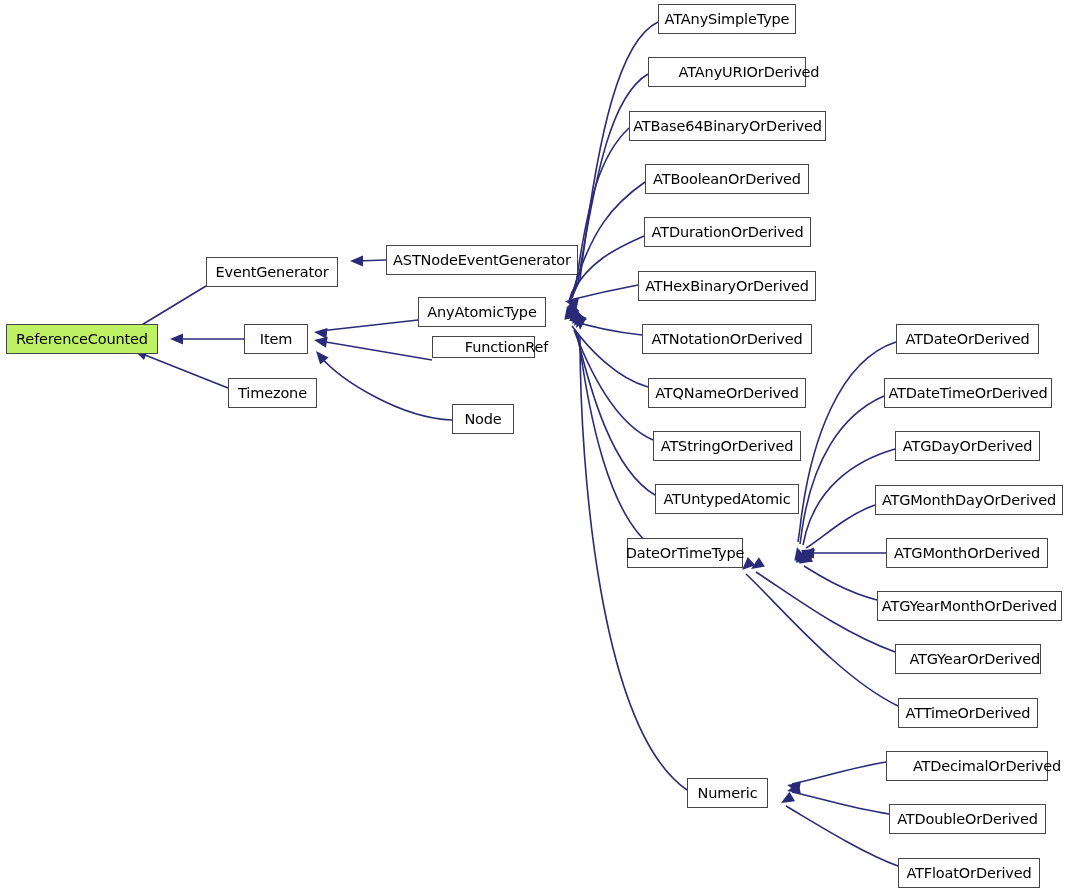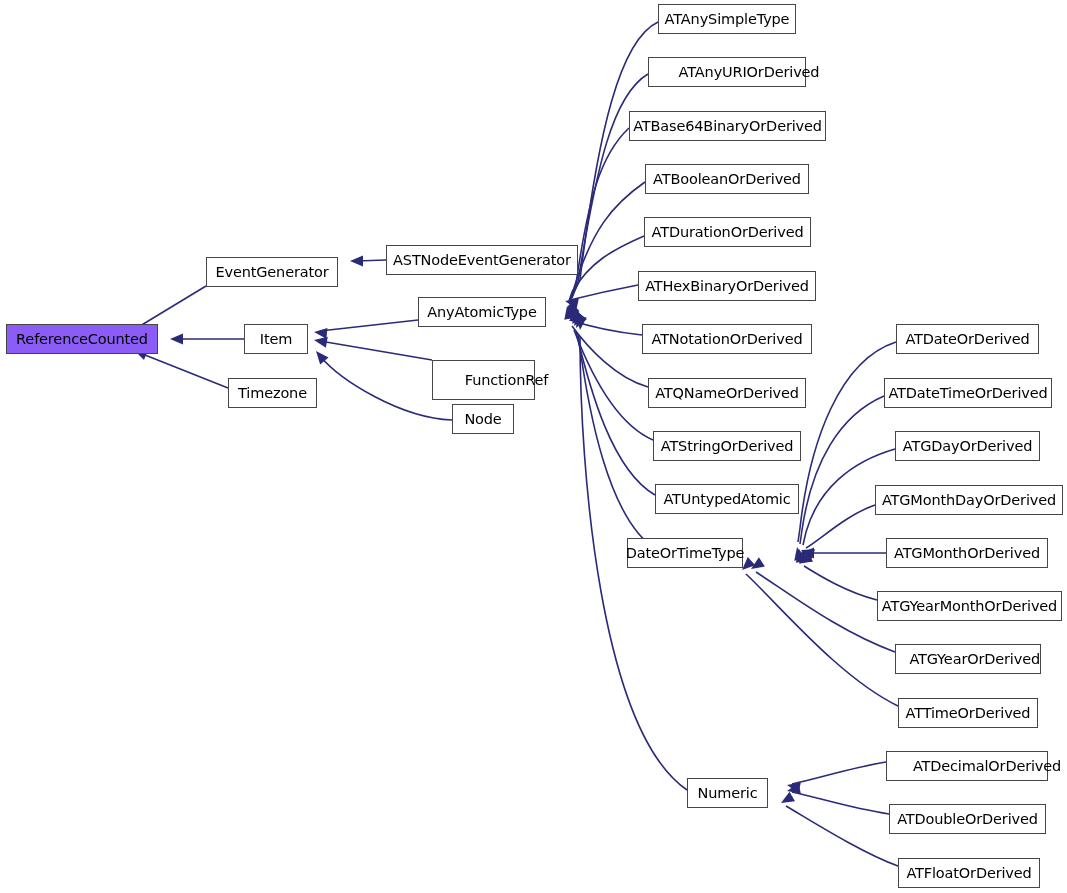--- a/index.html
+++ b/index.html
@@ -40,21 +40,21 @@
     color: #000000;
     font-size: 14.5px;
     line-height: 1;
     display: flex;
     align-items: center;
     justify-content: center;
     white-space: nowrap;
     letter-spacing: -0.15px;
   }
   .node-box.highlight {
-    background: #8b5cf6;
+    background: #bef264;
   }
 </style>
 </head>
 <body>
 
 <div id="diagram-root">
   <svg class="edges" viewBox="0 0 1067 893" xmlns="http://www.w3.org/2000/svg">
     <g id="edge-group">
         <path class="edge-path" d="M 206 286 L 140 326"></path>
         <polygon class="arrow-head" points="0,0 13,-5.5 13,5.5" transform="translate(134,329) rotate(31)"></polygon>
@@ -130,21 +130,21 @@
       </div>
       <div class="node-box" style="left: 228px; top: 378px; width: 89px; height: 30px;">
         <span>Timezone</span>
       </div>
       <div class="node-box" style="left: 386px; top: 245px; width: 192px; height: 30px;">
         <span>ASTNodeEventGenerator</span>
       </div>
       <div class="node-box" style="left: 418px; top: 297px; width: 128px; height: 30px;">
         <span>AnyAtomicType</span>
       </div>
-      <div class="node-box" style="left: 432px; top: 360px; width: 103px; height: 40px; padding-left: 46px;">
+      <div class="node-box" style="left: 432px; top: 336px; width: 103px; height: 22px; padding-left: 46px;">
         <span>FunctionRef</span>
       </div>
       <div class="node-box" style="left: 452px; top: 404px; width: 62px; height: 30px;">
         <span>Node</span>
       </div>
       <div class="node-box" style="left: 658px; top: 4px; width: 138px; height: 30px;">
         <span>ATAnySimpleType</span>
       </div>
       <div class="node-box" style="left: 648px; top: 57px; width: 158px; height: 30px; padding-left: 44px;">
         <span>ATAnyURIOrDerived</span>

